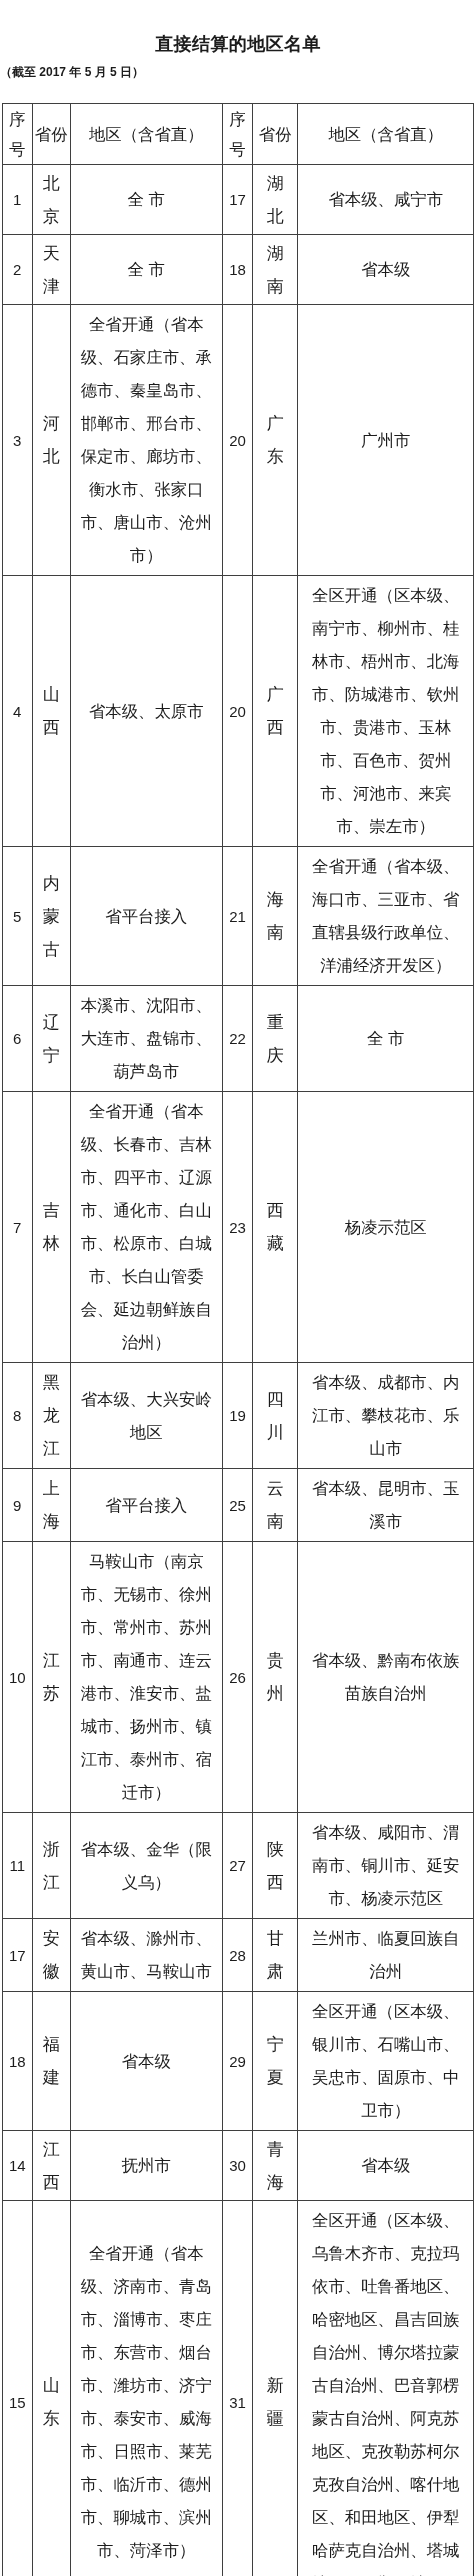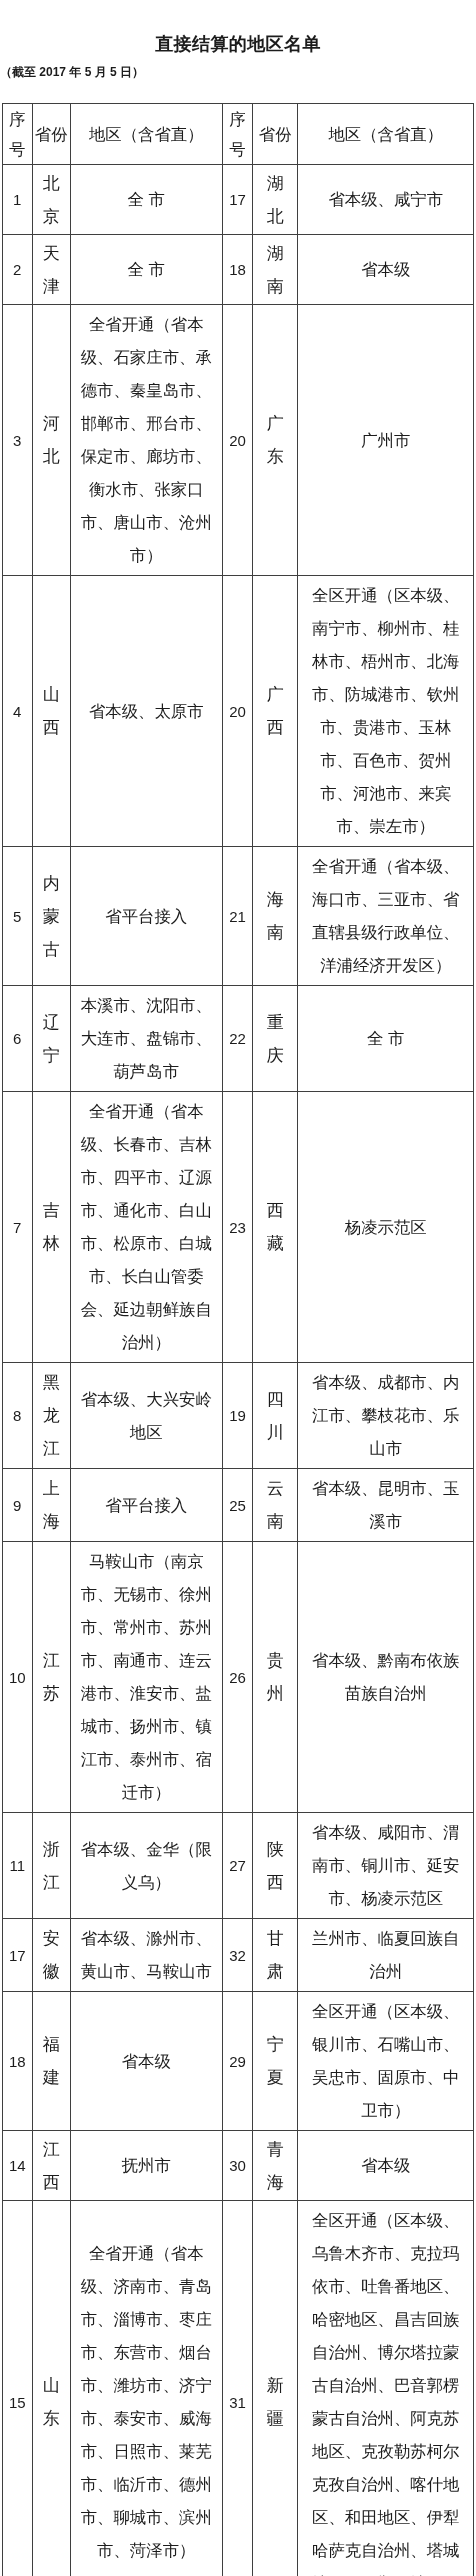--- a/index.html
+++ b/index.html
@@ -197,21 +197,21 @@
       <td class="region">省本级、金华（限义乌）</td>
       <td class="no">27</td>
       <td class="prov">陕西</td>
       <td class="region">省本级、咸阳市、渭南市、铜川市、延安市、杨凌示范区</td>
     </tr>
 
     <tr>
       <td class="no">17</td>
       <td class="prov">安徽</td>
       <td class="region">省本级、滁州市、黄山市、马鞍山市</td>
-      <td class="no">32</td>
+      <td class="no">28</td>
       <td class="prov">甘肃</td>
       <td class="region">兰州市、临夏回族自治州</td>
     </tr>
 
     <tr>
       <td class="no">18</td>
       <td class="prov">福建</td>
       <td class="region">省本级</td>
       <td class="no">29</td>
       <td class="prov">宁夏</td>

